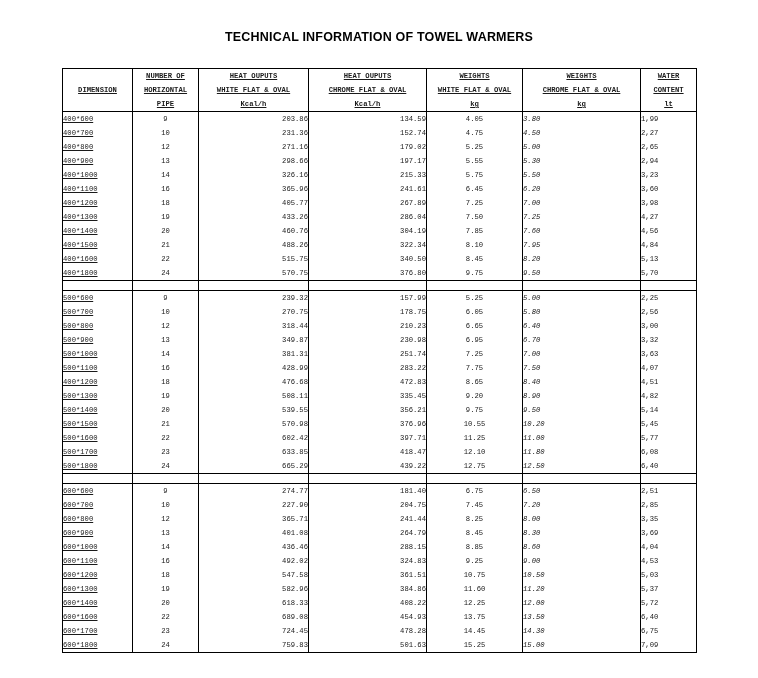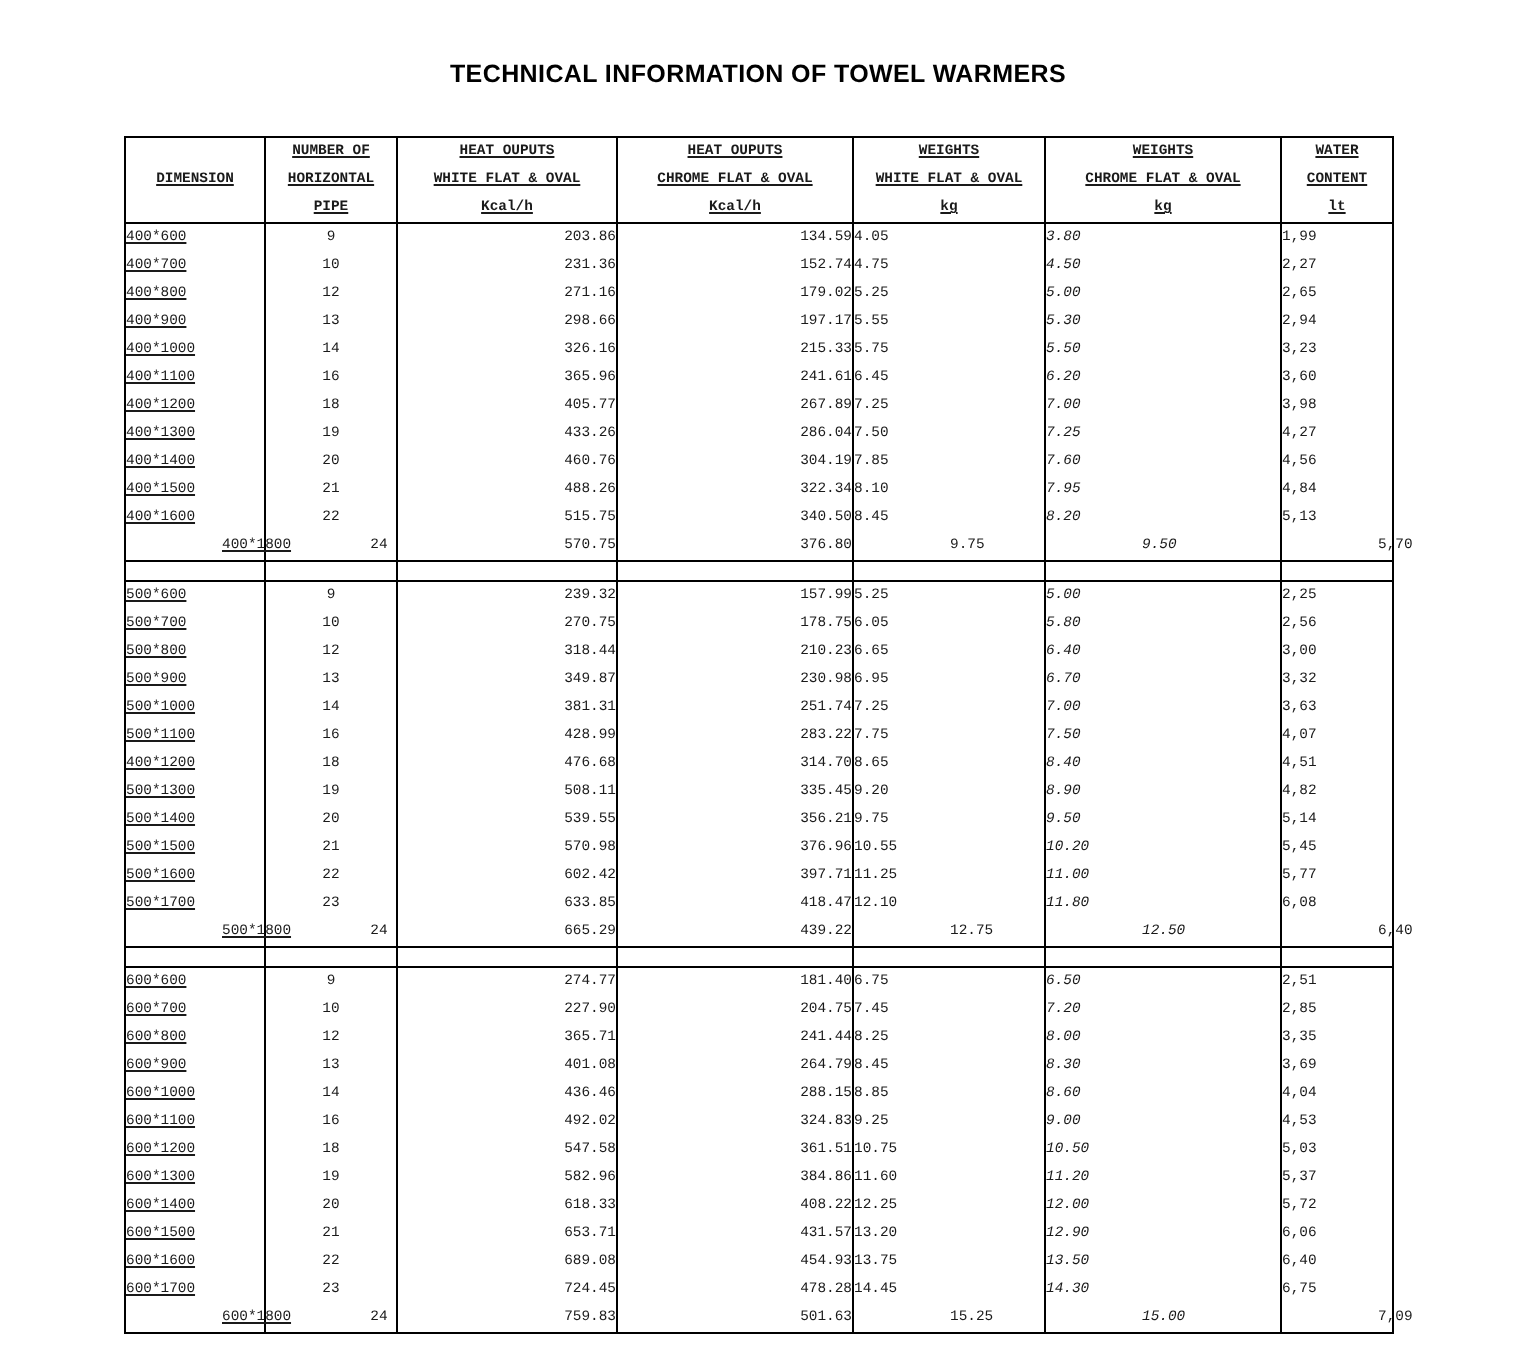--- a/index.html
+++ b/index.html
@@ -76,42 +76,41 @@
   }
   td.pipe {
     text-align: center;
     font-size: 7.4px;
   }
   td.num {
     text-align: right;
     padding-right: 30px;
   }
   td.num4 {
-    text-align: left;
+    text-align: center;
     padding-right: 28px;
   }
   td.num5 {
     text-align: left;
     padding-right: 34px;
     font-style: italic;
   }
   td.water {
     text-align: left;
     padding-left: 6px;
     font-size: 7.4px;
   }
   tr.spacer td {
     height: 9px;
     line-height: 9px;
     border-left: 1px solid #000;
     border-right: 1px solid #000;
   }
   tr.group-end td {
     border-bottom: 1px solid #000;
-    padding-left: 48px;
   }
   tr.group-start td {
     border-top: 1px solid #000;
   }
   tr.last-row td {
     border-bottom: 1px solid #000;
   }
 </style>
 </head>
 <body>
@@ -337,21 +336,21 @@
             <td class="num">428.99</td>
             <td class="num">283.22</td>
             <td class="num4">7.75</td>
             <td class="num5">7.50</td>
             <td class="water">4,07</td>
           </tr>
           <tr>
             <td class="dim">400*1200</td>
             <td class="pipe">18</td>
             <td class="num">476.68</td>
-            <td class="num">314.70</td>
+            <td class="num">472.83</td>
             <td class="num4">8.65</td>
             <td class="num5">8.40</td>
             <td class="water">4,51</td>
           </tr>
           <tr>
             <td class="dim">500*1300</td>
             <td class="pipe">19</td>
             <td class="num">508.11</td>
             <td class="num">335.45</td>
             <td class="num4">9.20</td>
@@ -487,29 +486,20 @@
           <tr>
             <td class="dim">600*1400</td>
             <td class="pipe">20</td>
             <td class="num">618.33</td>
             <td class="num">408.22</td>
             <td class="num4">12.25</td>
             <td class="num5">12.00</td>
             <td class="water">5,72</td>
           </tr>
           <tr>
-            <td class="dim">600*1500</td>
-            <td class="pipe">21</td>
-            <td class="num">653.71</td>
-            <td class="num">431.57</td>
-            <td class="num4">13.20</td>
-            <td class="num5">12.90</td>
-            <td class="water">6,06</td>
-          </tr>
-          <tr>
             <td class="dim">600*1600</td>
             <td class="pipe">22</td>
             <td class="num">689.08</td>
             <td class="num">454.93</td>
             <td class="num4">13.75</td>
             <td class="num5">13.50</td>
             <td class="water">6,40</td>
           </tr>
           <tr>
             <td class="dim">600*1700</td>

